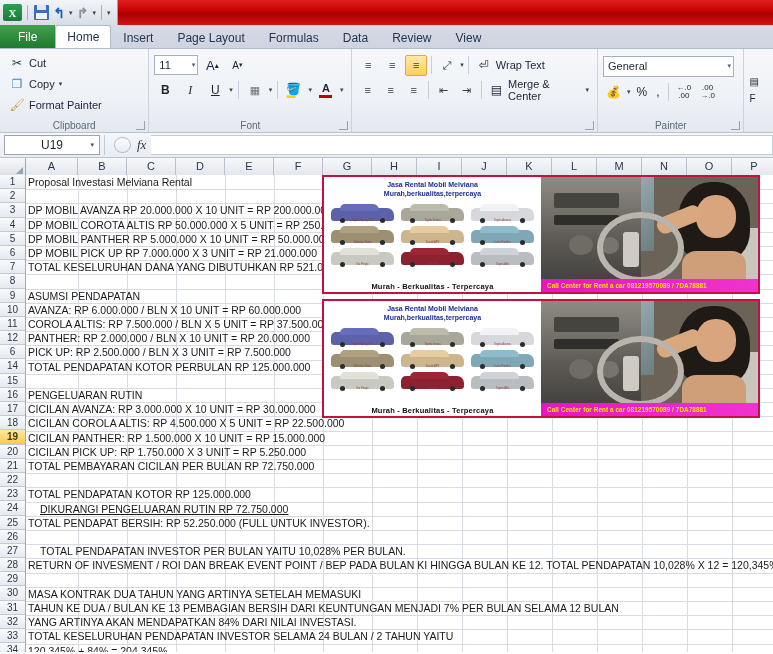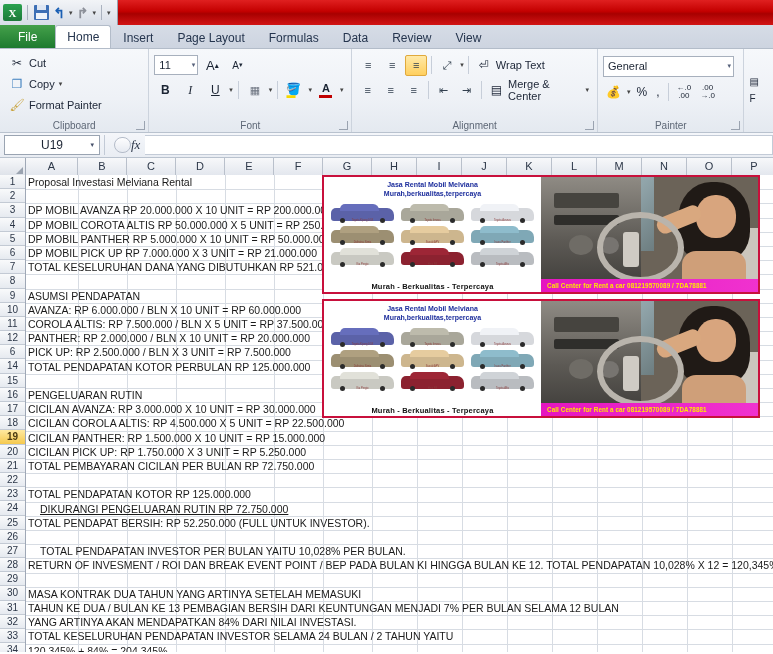--- a/index.html
+++ b/index.html
@@ -138,21 +138,21 @@
     border-bottom:1px solid #b9c2ce; padding:2px 0;
   }
   .namebox {
     width:96px; height:20px; margin-left:4px;
     background:#fff; border:1px solid #9aa4b2;
     font-size:12px; color:#1b2433;
     display:flex; align-items:center; justify-content:center; position:relative;
   }
   .namebox .caret{position:absolute;right:5px;font-size:7px;color:#46506a;}
   .fb-sep{width:1px;height:20px;background:#c2cad6;margin:0 4px;}
-  .fx-zone{display:flex;align-items:flex-start;gap:0;padding:0 5px;}
+  .fx-zone{display:flex;align-items:flex-start;gap:6px;padding:0 5px;}
   .fx-round{width:17px;height:16px;border:1px solid #b4bcc9;border-radius:8px;background:linear-gradient(to bottom,#fdfdfe,#e6eaf1);}
   .fx-lbl{font-family:"Liberation Serif",serif;font-style:italic;font-size:13px;color:#2b3648;}
   .fb-input{flex:1;height:20px;background:#fff;border:1px solid #c3cbd7;border-left:none;}
 
   
   .gridwrap{position:relative;width:773px;height:494px;overflow:hidden;background:#fff;}
   .colhead{display:flex;height:17px;background:linear-gradient(to bottom,#f7f8fa,#e3e7ee);border-bottom:1px solid #9fa8b6;}
   .corner{
     width:26px;min-width:26px;height:17px;
     background:linear-gradient(to bottom,#f7f8fa,#dfe3ea);
@@ -331,21 +331,20 @@
         <div class="abtn">⇤</div>
         <div class="abtn">⇥</div>
         <div class="vsep"></div>
         <div class="lbtn">
           <span class="mini-ico">▤</span>
           <span>Merge &amp; Center</span>
           <span class="tiny-arrow">▾</span>
         </div>
       </div>
     </div>
-    <div class="rgroup-label">Alignment</div>
     <div class="dialog-launcher"></div>
   </div>
 
   <div class="rgroup" style="width:150px">
     <div class="rgroup-body" style="flex-direction:column;gap:4px;padding-top:3px">
       <div class="num-row">
         <div class="combo" style="width:131px;height:21px">
           <span>General</span>
           <span class="caret">▾</span>
         </div>

